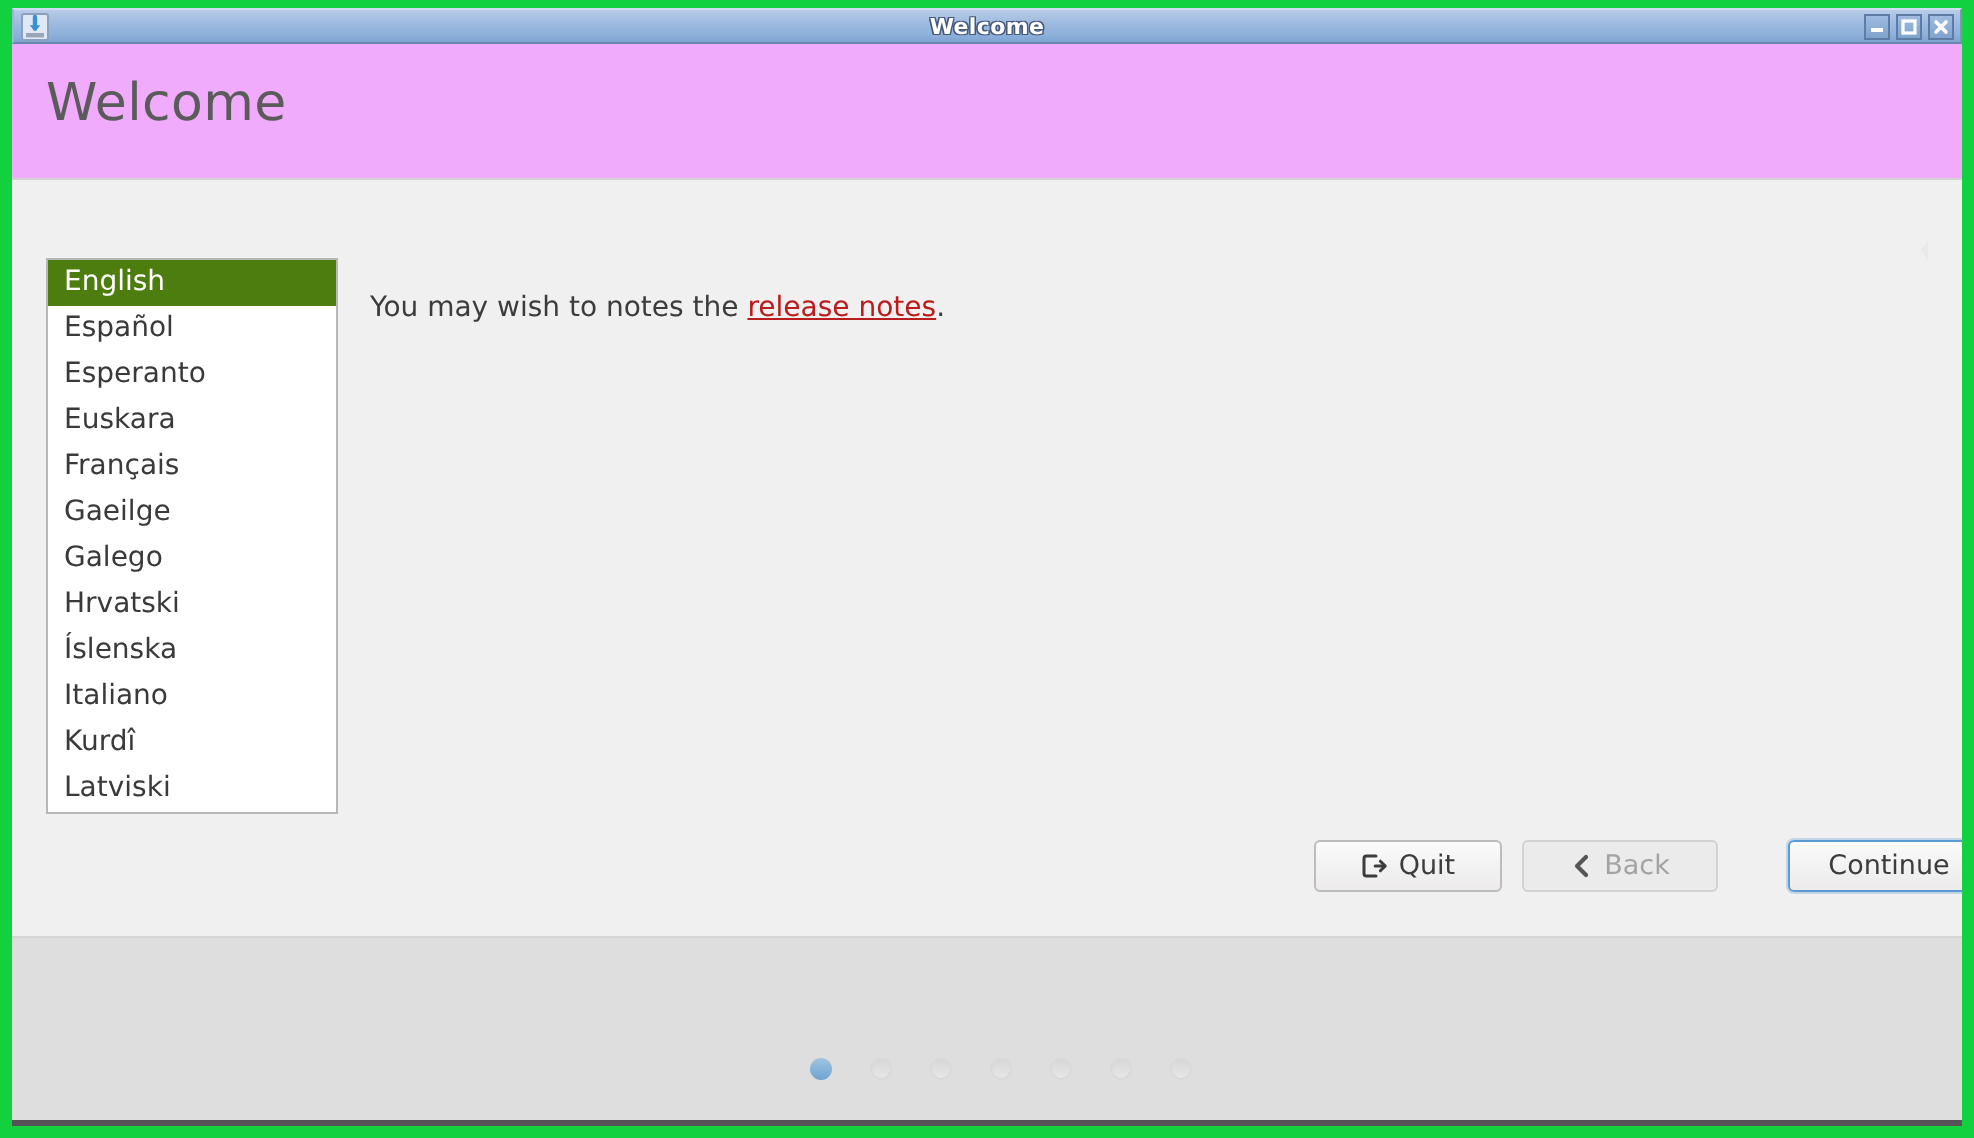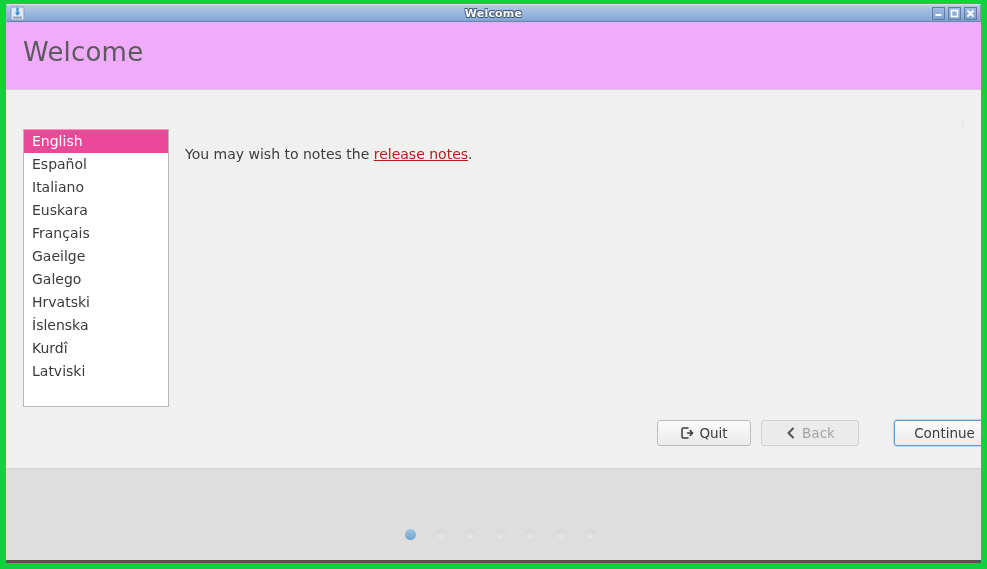--- a/index.html
+++ b/index.html
@@ -122,21 +122,21 @@
   .lang-item {
     height: 23px;
     line-height: 23px;
     padding-left: 8px;
     font-size: 14px;
     color: #3a3a3a;
     white-space: nowrap;
     cursor: default;
   }
   .lang-item.selected {
-    background: #ec4899;
+    background: #4d7c0f;
     color: #ffffff;
   }
 
   
   #release-line {
     position: absolute;
     left: 179px; top: 56px;
     font-size: 14px;
     color: #3c3c3c;
     white-space: nowrap;
@@ -274,27 +274,28 @@
 
     <div id="header">
       <div id="page-title">Welcome</div>
     </div>
 
     <div id="content">
 
       <div id="language-list">
           <div class="lang-item selected">English</div>
           <div class="lang-item">Español</div>
-          <div class="lang-item">Italiano</div>
+          <div class="lang-item">Esperanto</div>
           <div class="lang-item">Euskara</div>
           <div class="lang-item">Français</div>
           <div class="lang-item">Gaeilge</div>
           <div class="lang-item">Galego</div>
           <div class="lang-item">Hrvatski</div>
           <div class="lang-item">Íslenska</div>
+          <div class="lang-item">Italiano</div>
           <div class="lang-item">Kurdî</div>
           <div class="lang-item">Latviski</div>
         </div>
 
       <div id="release-line">
         <span>You may wish to notes the </span><a id="release-link" href="#">release notes</a><span>.</span>
       </div>
 
       <div id="edge-marker">
         <svg width="12" height="14" viewBox="0 0 12 14">

